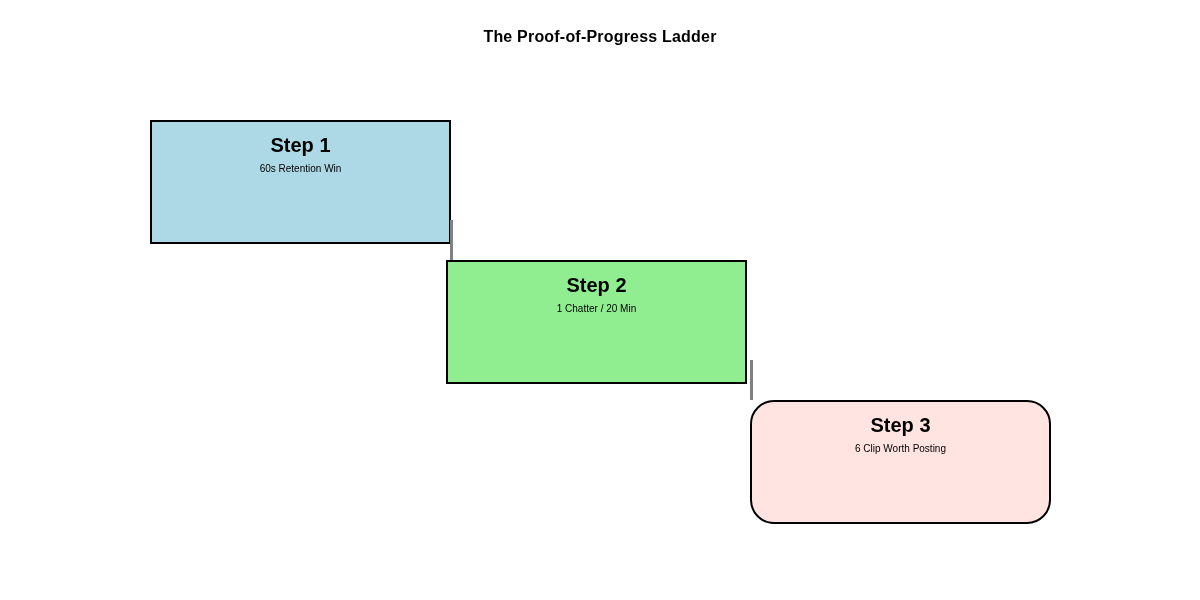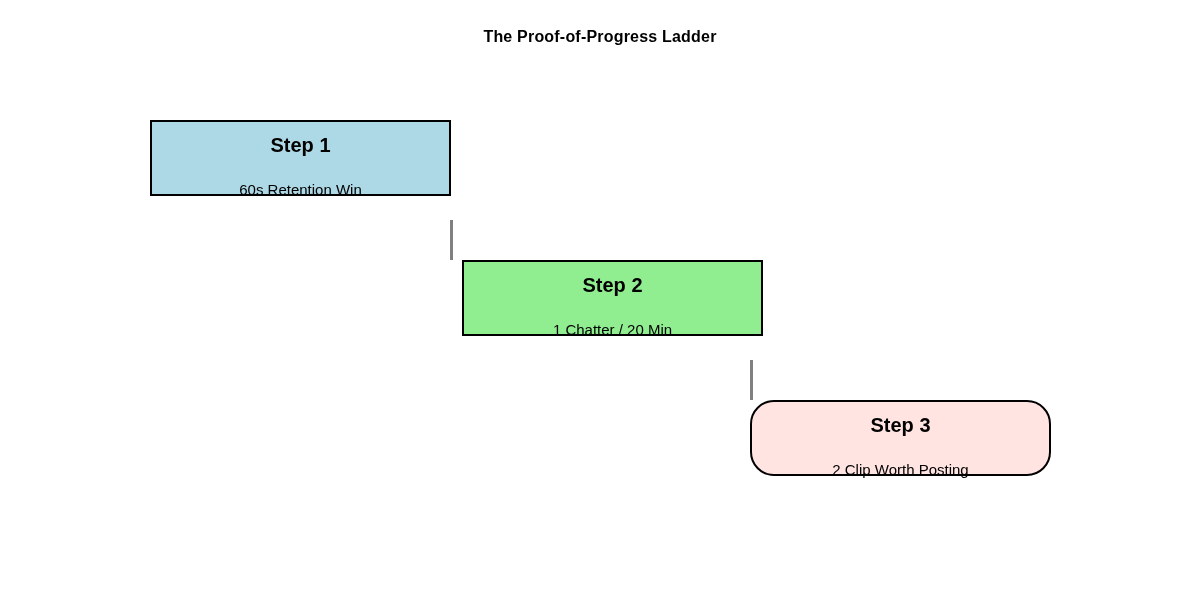--- a/index.html
+++ b/index.html
@@ -22,38 +22,38 @@
     left: 0;
     width: 100%;
     text-align: center;
     font-size: 16px;
     font-weight: bold;
     letter-spacing: 0.2px;
   }
   .step-box {
     position: absolute;
     width: 301px;
-    height: 76px;
+    height: 124px;
     border: 2px solid #000000;
     box-sizing: border-box;
     text-align: center;
     padding-top: 11px;
   }
   .step-box .step-label {
     font-size: 20px;
     font-weight: bold;
     line-height: 24px;
   }
   .step-box .step-desc {
-    margin-top: 24px;
-    font-size: 15px;
+    margin-top: 3px;
+    font-size: 10px;
     line-height: 18px;
   }
   .step1 { left: 150px; top: 120px; }
-  .step2 { left: 462px; top: 260px; }
+  .step2 { left: 446px; top: 260px; }
   .step3 { left: 750px; top: 400px; }
   .connector {
     position: absolute;
     width: 3px;
     height: 40px;
     background: #808080;
   }
   .connector1 { left: 450px; top: 220px; }
   .connector2 { left: 750px; top: 360px; }
 </style>
@@ -73,16 +73,16 @@
 
   <div class="step-box step2" style="background-color: rgb(144, 238, 144);">
     <div class="step-label">Step 2</div>
     <div class="step-desc">1 Chatter / 20 Min</div>
   </div>
 
   <div class="connector connector2" style="background-color: rgb(128, 128, 128);"></div>
 
   <div class="step-box step3" style="background-color: rgb(255, 228, 225); border-radius: 24px;">
     <div class="step-label">Step 3</div>
-    <div class="step-desc">2 Clip Worth Posting</div>
+    <div class="step-desc">6 Clip Worth Posting</div>
   </div>
 
 </div>
 
 </body></html>

